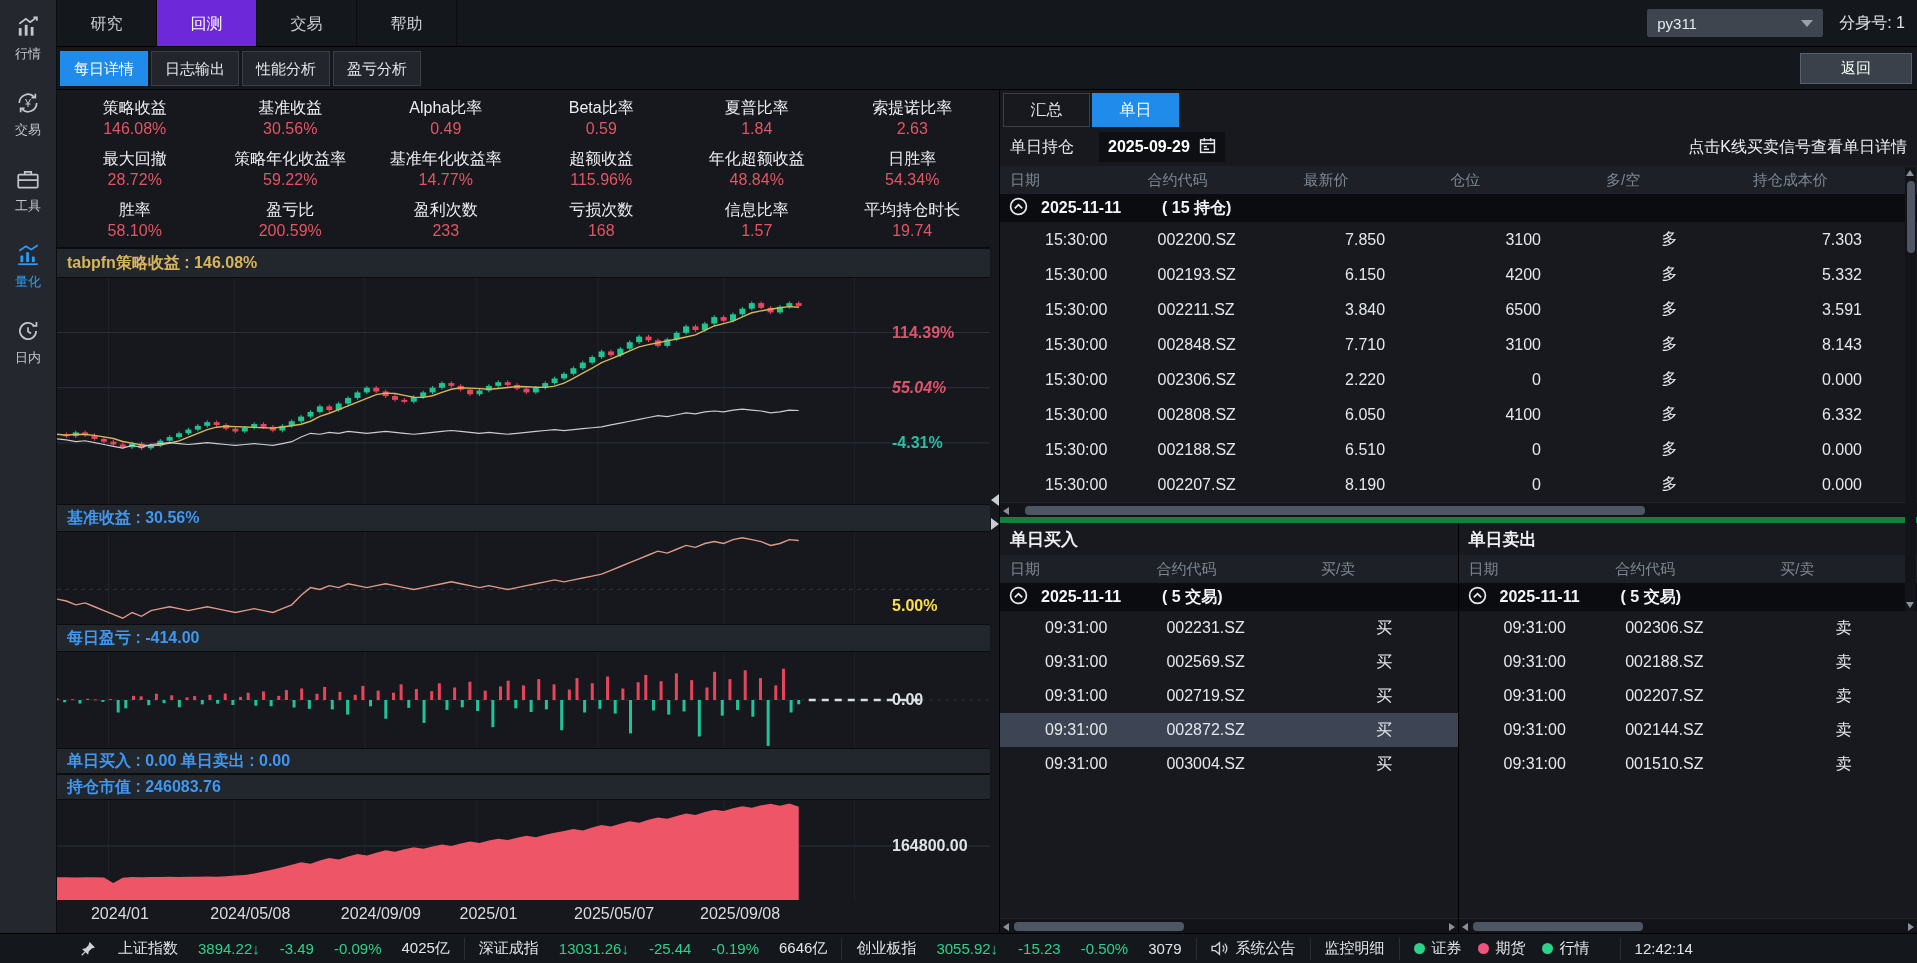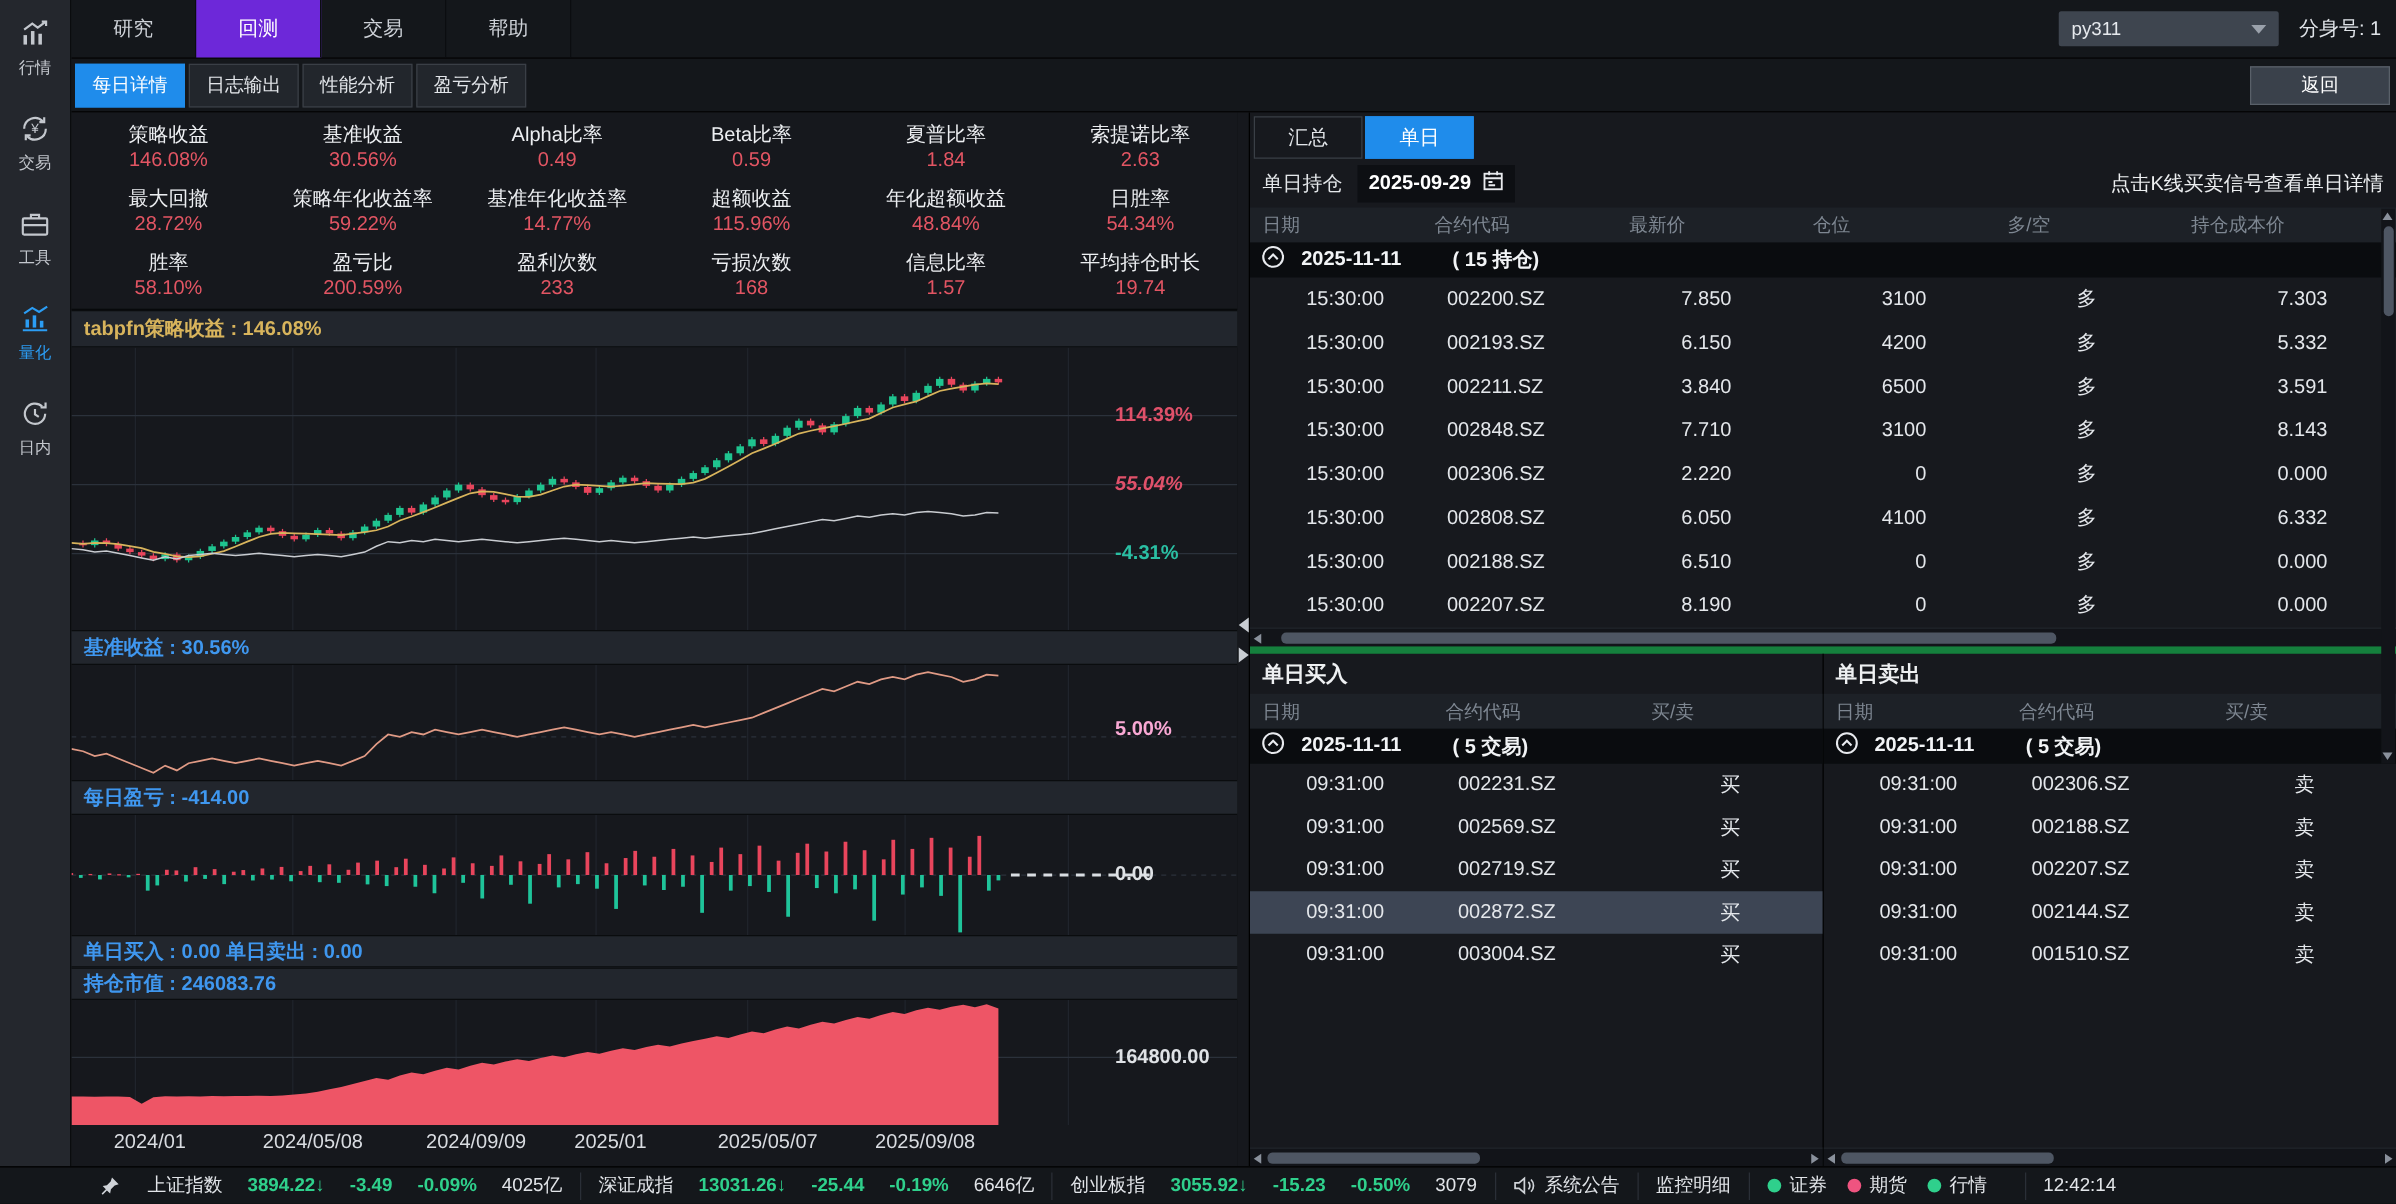--- a/index.html
+++ b/index.html
@@ -44,21 +44,21 @@
   
   .splitter{position:absolute;left:990px;top:90px;width:10px;bottom:30px;background:#16181d;border-right:1px solid #000;display:flex;flex-direction:column;align-items:center;justify-content:center;gap:12px}
   .tri-left{width:0;height:0;border:6px solid transparent;border-right:8px solid #c9cdd3;border-left:0;cursor:pointer}
   .tri-right{width:0;height:0;border:6px solid transparent;border-left:8px solid #c9cdd3;border-right:0;cursor:pointer}
 
   
   .right-panel{position:absolute;left:1000px;top:90px;right:0;bottom:30px;background:#17191e;display:flex;flex-direction:column}
   .rp-tabs{height:38px;display:flex;gap:2px;padding:3px 4px 0 3px}
   .rp-tab{width:87px;height:34px;display:flex;align-items:center;justify-content:center;font-size:16px;background:#17191e;border:1px solid #3a3f46;color:#e3e6ea;cursor:pointer}
   .rp-tab.active{background:#1f8ceb;border-color:#1f8ceb;color:#fff}
-  .rp-daterow{height:38px;display:flex;align-items:center;gap:12px;padding:0 10px}
+  .rp-daterow{height:38px;display:flex;align-items:center;gap:25px;padding:0 10px}
   .rp-date-label{font-size:16px;color:#e4e7ea}
   .date-box{height:30px;background:#0d0f13;display:flex;align-items:center;gap:9px;padding:0 9px;font-size:16px;font-weight:700;color:#fff;cursor:pointer}
   .rp-hint{margin-left:auto;font-size:16px;color:#eceef0}
 
   .grid6{display:grid;grid-template-columns:15% 17% 16% 17% 16% 19%;align-items:center}
   .grid3{display:grid;grid-template-columns:32% 36% 32%;align-items:center}
   .t-head{height:28px;background:#1d2127;color:#7e8792;font-size:15px}
   .t-head span{padding-left:10px}
   .group-row{height:28px;background:#0a0c0f;display:flex;align-items:center;gap:13px;padding-left:9px;font-size:16px;font-weight:700;color:#f2f4f6}
   .group-count{margin-left:28px}
@@ -81,21 +81,21 @@
   .trade-area{flex:1;display:flex;border-top:6px solid #15803d;min-height:0}
   .trade-col{width:50%;display:flex;flex-direction:column;border-right:1px solid #000;min-height:0}
   .trade-col:last-child{border-right:none}
   .trade-title{height:32px;display:flex;align-items:center;padding-left:10px;font-size:17px;font-weight:700;color:#eef0f2}
   .spacer{flex:1}
 
   
   .statusbar{position:absolute;left:0;right:0;bottom:0;height:30px;background:#14171b;border-top:1px solid #000;display:flex;align-items:center;font-size:15px;color:#e2e5e9;z-index:6}
   .sb-div{width:1px;height:22px;background:#2a2f37;margin:0 14px}
   .idx{display:flex;align-items:center;gap:20px}
-  .idx .g{color:#2fd08c;font-weight:700}
+  .idx .g{color:#2fd08c;font-weight:400}
   .idx .nm{color:#e2e5e9}
   .feed{display:flex;align-items:center;gap:7px;margin-right:16px}
   .feed-dot{width:11px;height:11px;border-radius:50%}
   .sb-icon{display:flex;align-items:center}
 </style>
 </head>
 <body>
 
 <div class="sidebar">
   <div class="side-item">
@@ -454,21 +454,21 @@
   <div class="chart" style="height:92px"><svg width="933" height="92">
         <line x1="51.315" y1="0" x2="51.315" y2="92" stroke="#20242c"></line>
         <line x1="177.27" y1="0" x2="177.27" y2="92" stroke="#20242c"></line>
         <line x1="307.89" y1="0" x2="307.89" y2="92" stroke="#20242c"></line>
         <line x1="419.85" y1="0" x2="419.85" y2="92" stroke="#20242c"></line>
         <line x1="541.14" y1="0" x2="541.14" y2="92" stroke="#20242c"></line>
         <line x1="667.095" y1="0" x2="667.095" y2="92" stroke="#20242c"></line>
         <line x1="797.715" y1="0" x2="797.715" y2="92" stroke="#20242c"></line>
         <line x1="0" y1="57.5" x2="933" y2="57.5" stroke="#2b313b" stroke-dasharray="4 4"></line>
         <polyline points="0,67.08333333333333 9.389050632911392,69 18.778101265822784,72.83333333333333 28.16715189873418,70.91666666666667 37.55620253164557,74.75 46.945253164556966,78.58333333333333 56.33430379746836,82.41666666666667 65.72335443037974,86.25 75.11240506329113,80.5 84.50145569620253,84.33333333333333 93.89050632911393,78.58333333333333 103.27955696202531,76.66666666666667 112.66860759493672,74.75 122.0576582278481,76.66666666666667 131.4467088607595,78.58333333333333 140.8357594936709,76.66666666666667 150.22481012658227,74.75 159.6138607594937,76.66666666666667 169.00291139240505,78.58333333333333 178.39196202531647,80.5 187.78101265822787,78.58333333333333 197.17006329113923,76.66666666666667 206.55911392405062,78.58333333333333 215.94816455696204,80.5 225.33721518987343,76.66666666666667 234.72626582278482,72.83333333333333 244.1153164556962,63.25 253.50436708860758,55.58333333333333 262.893417721519,57.5 272.2824683544304,53.66666666666667 281.6715189873418,55.58333333333333 291.06056962025315,51.75 300.44962025316454,53.66666666666667 309.83867088607593,55.58333333333333 319.2277215189874,53.66666666666667 328.6167721518987,51.75 338.0058227848101,53.66666666666667 347.3948734177215,55.58333333333333 356.78392405063295,57.5 366.17297468354434,55.58333333333333 375.56202531645573,53.66666666666667 384.95107594936707,51.75 394.34012658227846,49.83333333333333 403.7291772151899,51.75 413.11822784810124,53.66666666666667 422.5072784810127,55.58333333333333 431.8963291139241,53.66666666666667 441.2853797468354,55.58333333333333 450.67443037974687,57.5 460.0634810126582,55.58333333333333 469.45253164556965,53.66666666666667 478.84158227848104,51.75 488.2306329113924,49.83333333333333 497.6196835443038,47.91666666666667 507.00873417721516,49.83333333333333 516.3977848101266,47.91666666666667 525.786835443038,46 535.1758860759494,44.083333333333336 544.5649367088608,42.166666666666664 553.9539873417722,38.333333333333336 563.3430379746836,34.5 572.732088607595,30.666666666666664 582.1211392405063,26.833333333333336 591.5101898734177,23 600.8992405063291,19.166666666666668 610.2882911392405,21.083333333333332 619.6773417721519,17.25 629.0663924050633,13.416666666666668 638.4554430379748,15.333333333333332 647.8444936708861,11.5 657.2335443037974,9.583333333333334 666.6225949367089,11.5 676.0116455696202,7.666666666666666 685.4006962025317,5.75 694.789746835443,7.666666666666666 704.1787974683544,9.583333333333334 713.5678481012659,13.416666666666668 722.9568987341772,11.5 732.3459493670887,7.666666666666666 741.735,8.510000000000002 " fill="none" stroke="#e09a85" stroke-width="1.4"></polyline>
-      </svg><span class="axis-label" style="top: 52px; color: #f9a8d4;">5.00%</span></div>
+      </svg><span class="axis-label" style="top: 74px; color: #fde047;">5.00%</span></div>
 
   <div class="strip h28" style="color: rgb(63, 151, 239);">
       <span>每日盈亏 : -414.00</span>
     </div>
   <div class="chart" style="height:96px"><svg width="933" height="96">
         <line x1="51.315" y1="0" x2="51.315" y2="96" stroke="#20242c"></line>
         <line x1="177.27" y1="0" x2="177.27" y2="96" stroke="#20242c"></line>
         <line x1="307.89" y1="0" x2="307.89" y2="96" stroke="#20242c"></line>
         <line x1="419.85" y1="0" x2="419.85" y2="96" stroke="#20242c"></line>
         <line x1="541.14" y1="0" x2="541.14" y2="96" stroke="#20242c"></line>

